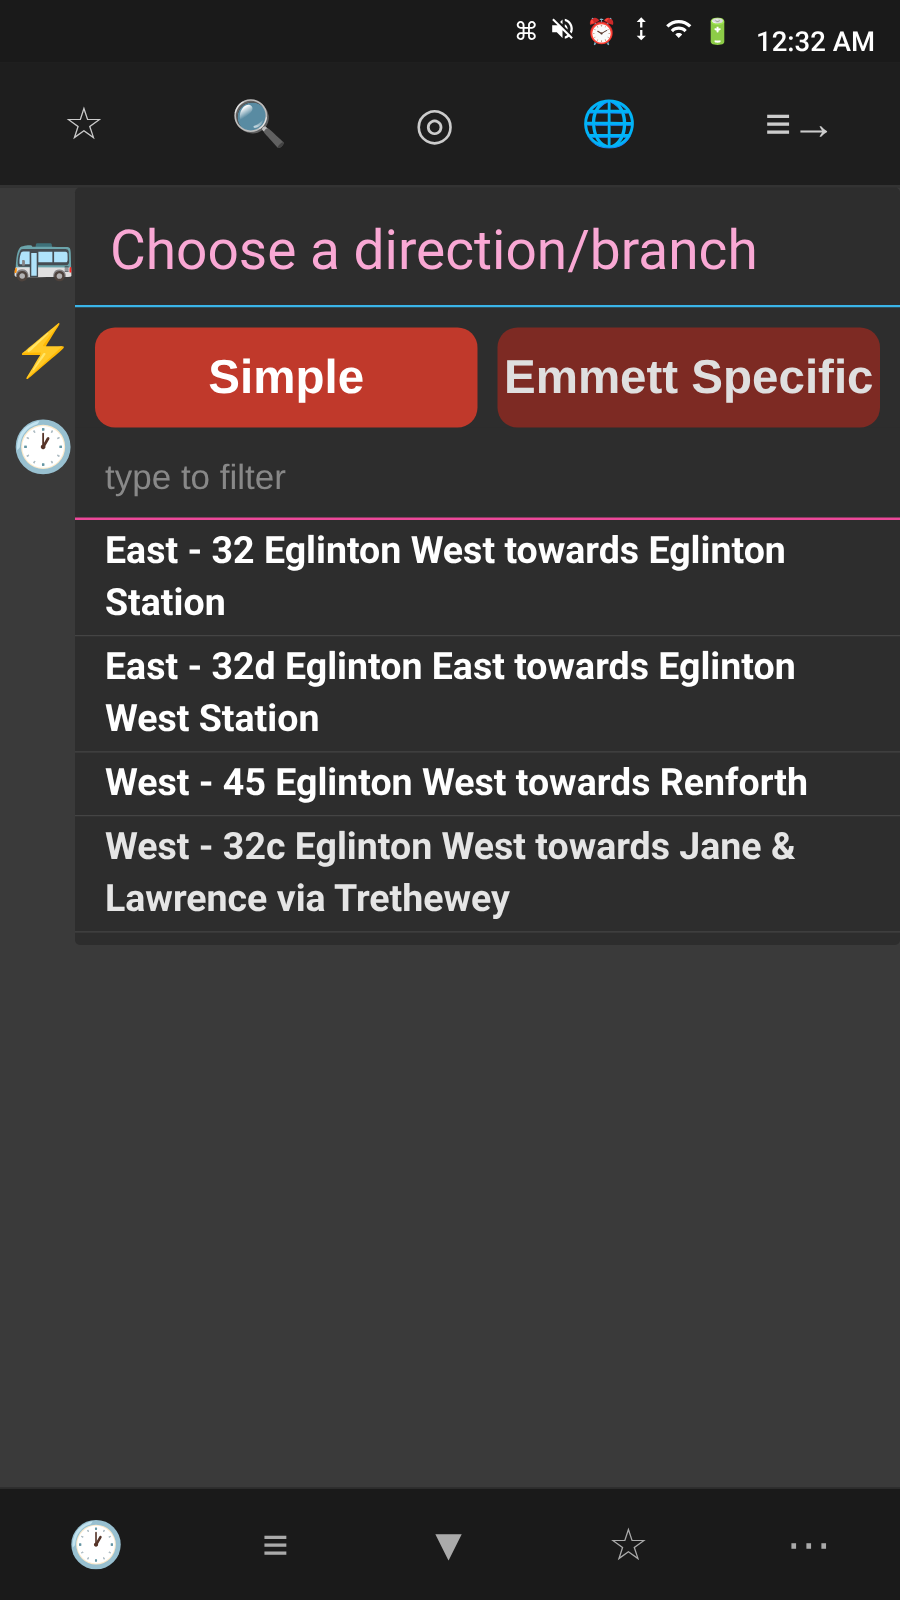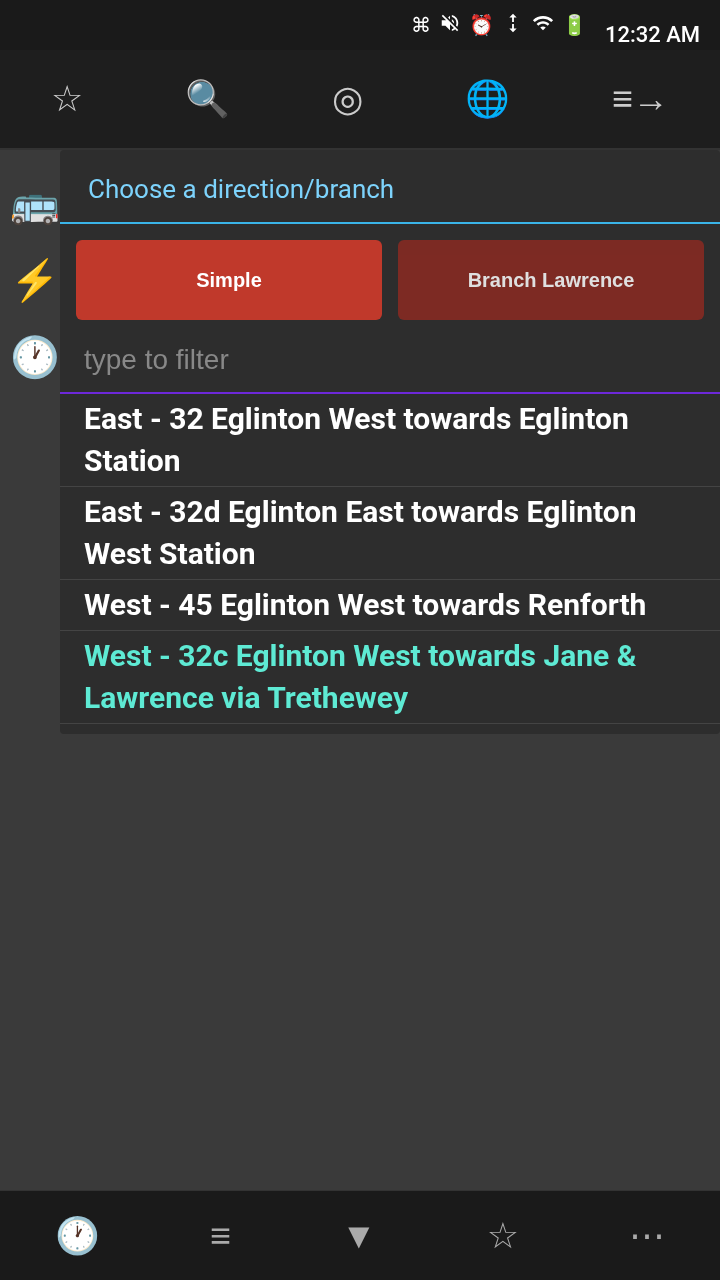--- a/index.html
+++ b/index.html
@@ -99,41 +99,41 @@
       top: 150px;
       left: 60px;
       width: 660px;
       background: #2d2d2d;
       z-index: 30;
       border-radius: 4px;
       padding-bottom: 10px;
     }
 
     .dialog-title {
-      color: #7dd3fc;
-      font-size: 26px;
+      color: #f9a8d4;
+      font-size: 44px;
       font-weight: 400;
       padding: 24px 28px 18px;
       border-bottom: 2px solid #3ab4e8;
     }
 
     
     .tab-row {
       display: flex;
       gap: 0;
       padding: 16px 16px 0;
       background: #2d2d2d;
     }
 
     .tab-btn {
       flex: 1;
       height: 80px;
       border: none;
-      border-radius: 6px;
-      font-size: 20px;
+      border-radius: 16px;
+      font-size: 38px;
       font-weight: bold;
       cursor: pointer;
       color: white;
     }
 
     .tab-btn.active {
       background: #c0392b;
     }
 
     .tab-btn.inactive {
@@ -141,21 +141,21 @@
       opacity: 0.85;
     }
 
     .tab-gap {
       width: 16px;
     }
 
     
     .filter-container {
       padding: 16px 20px 8px;
-      border-bottom: 2px solid #6d28d9;
+      border-bottom: 2px solid #ec4899;
       text-decoration: underline;
     }
 
     .filter-input {
       width: 100%;
       background: transparent;
       border: none;
       outline: none;
       color: #aaa;
       font-size: 28px;
@@ -177,21 +177,21 @@
       font-size: 30px;
       font-weight: bold;
       line-height: 1.4;
     }
 
     .list-item-text.white {
       color: #ffffff;
     }
 
     .list-item-text.yellow {
-      color: #5eead4;
+      color: #e5e5e5;
       margin-top: 13px;
     }
 
     
     .bottom-nav {
       position: absolute;
       bottom: 0;
       left: 0;
       width: 720px;
       height: 90px;
@@ -257,21 +257,21 @@
   <span class="side-icon">⚡</span>
   <span class="side-icon">🕐</span>
 </div>
 
 <div class="dialog">
   <div class="dialog-title">Choose a direction/branch</div>
 
   <div class="tab-row">
     <button class="tab-btn active">Simple</button>
     <div class="tab-gap"></div>
-    <button class="tab-btn inactive">Branch Lawrence</button>
+    <button class="tab-btn inactive">Emmett Specific</button>
   </div>
 
   <div class="filter-container">
     <input class="filter-input" type="text" placeholder="type to filter" style="">
   </div>
 
   <div class="list">
     <div class="list-item">
       <span class="list-item-text white">East - 32 Eglinton West towards Eglinton Station</span>
     </div>

